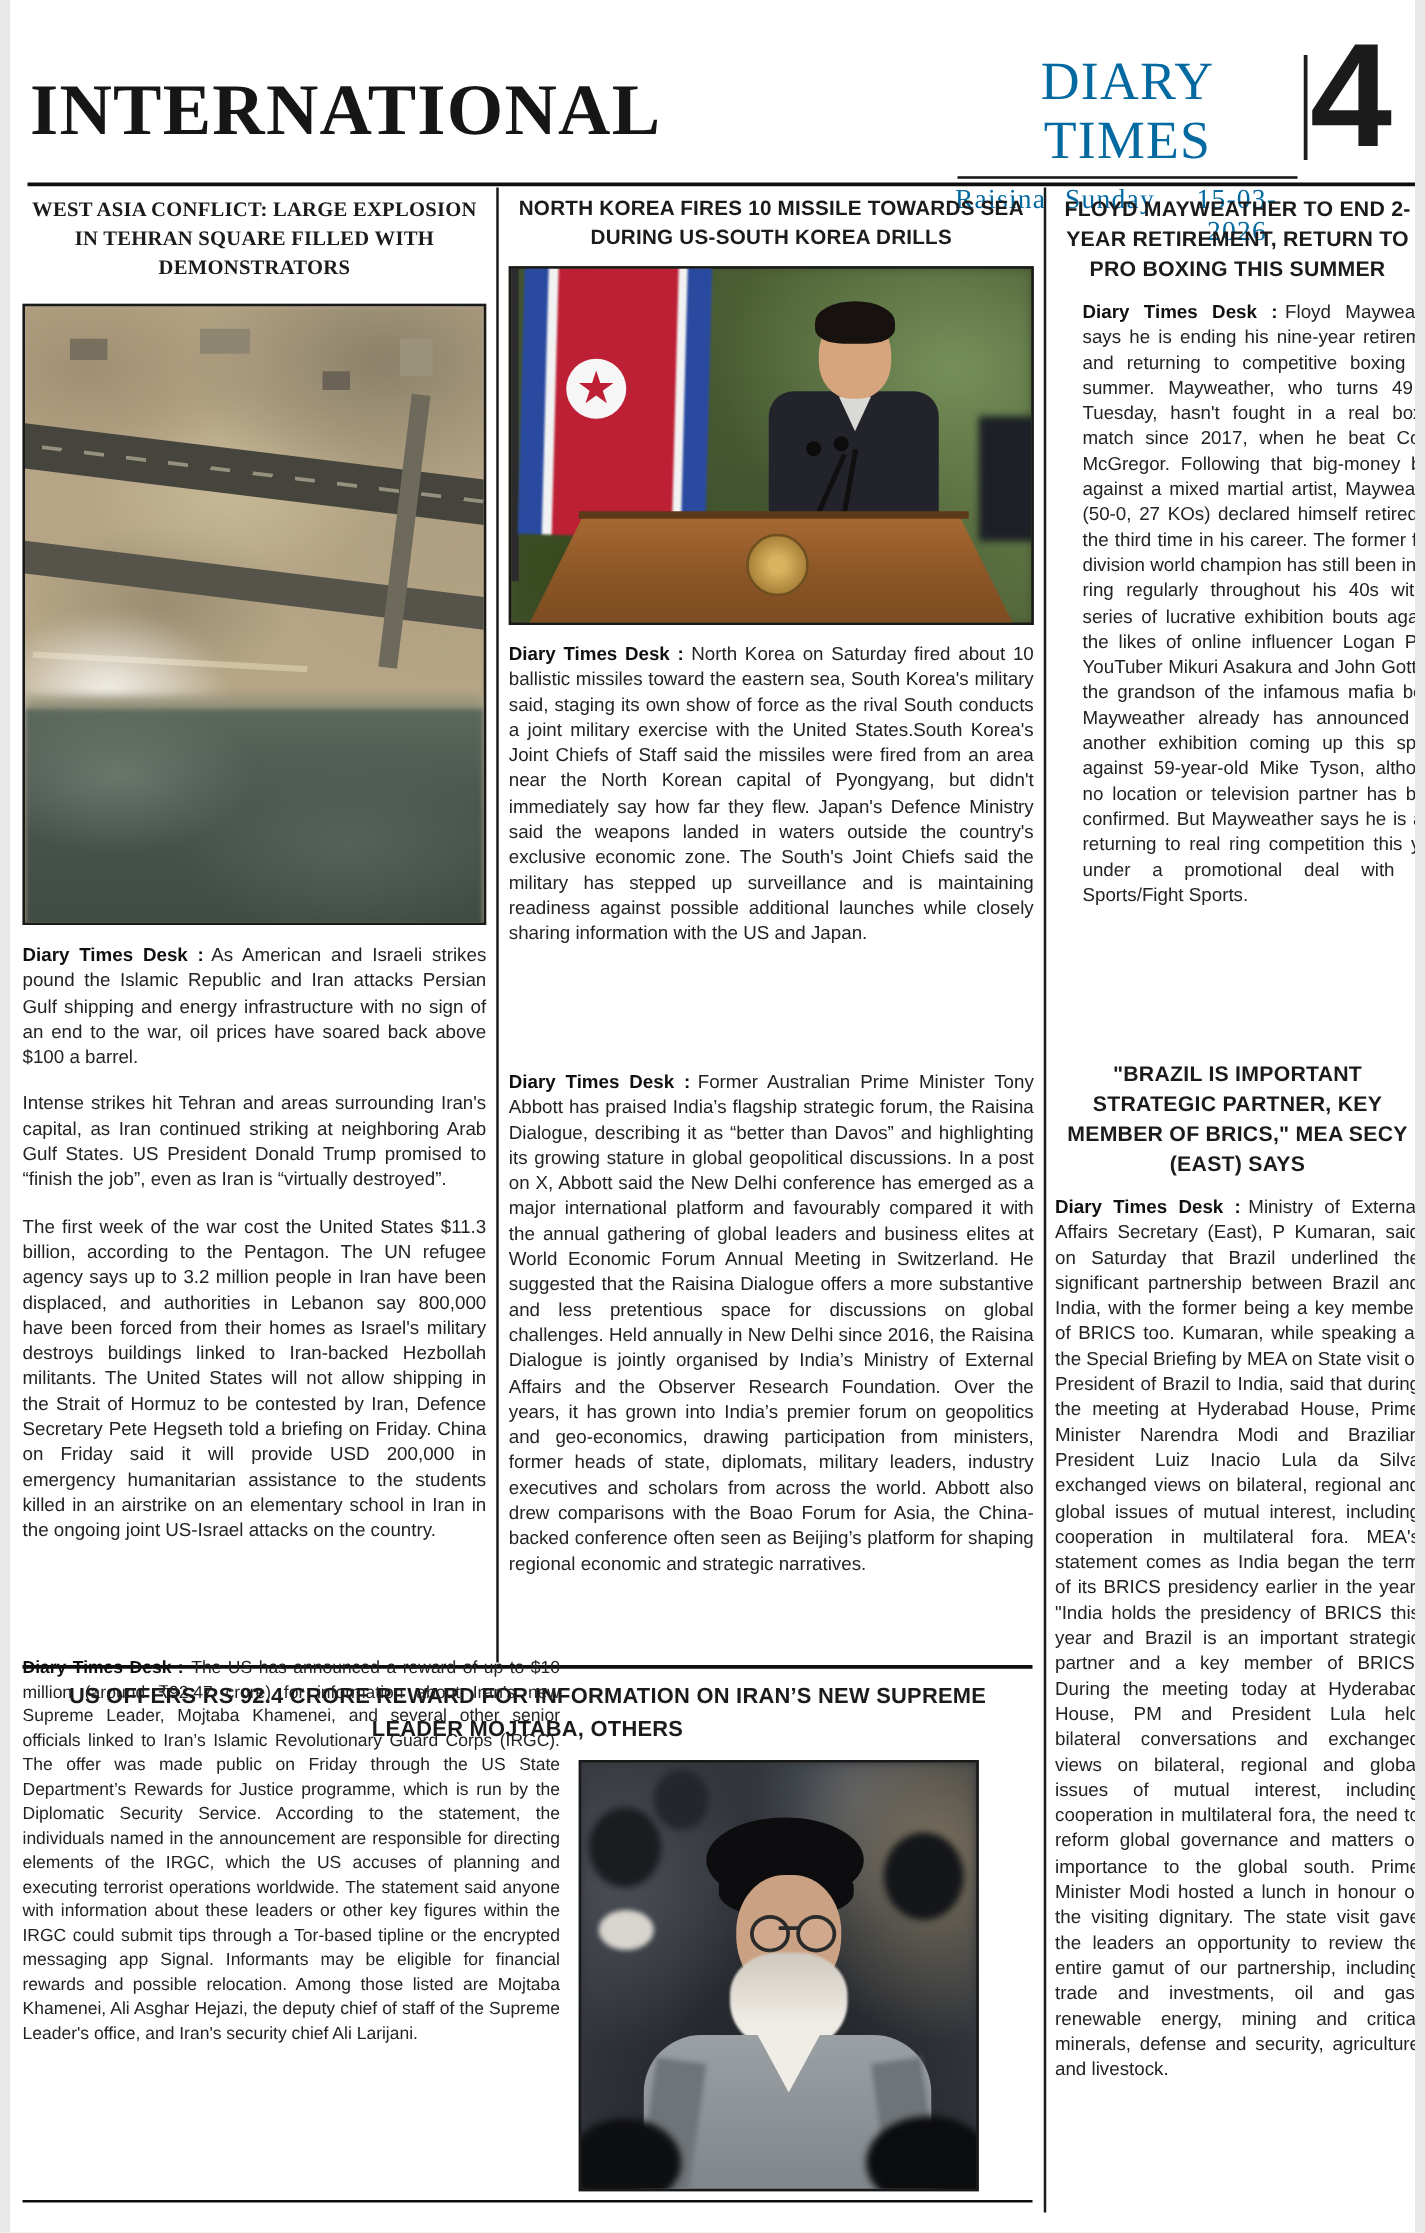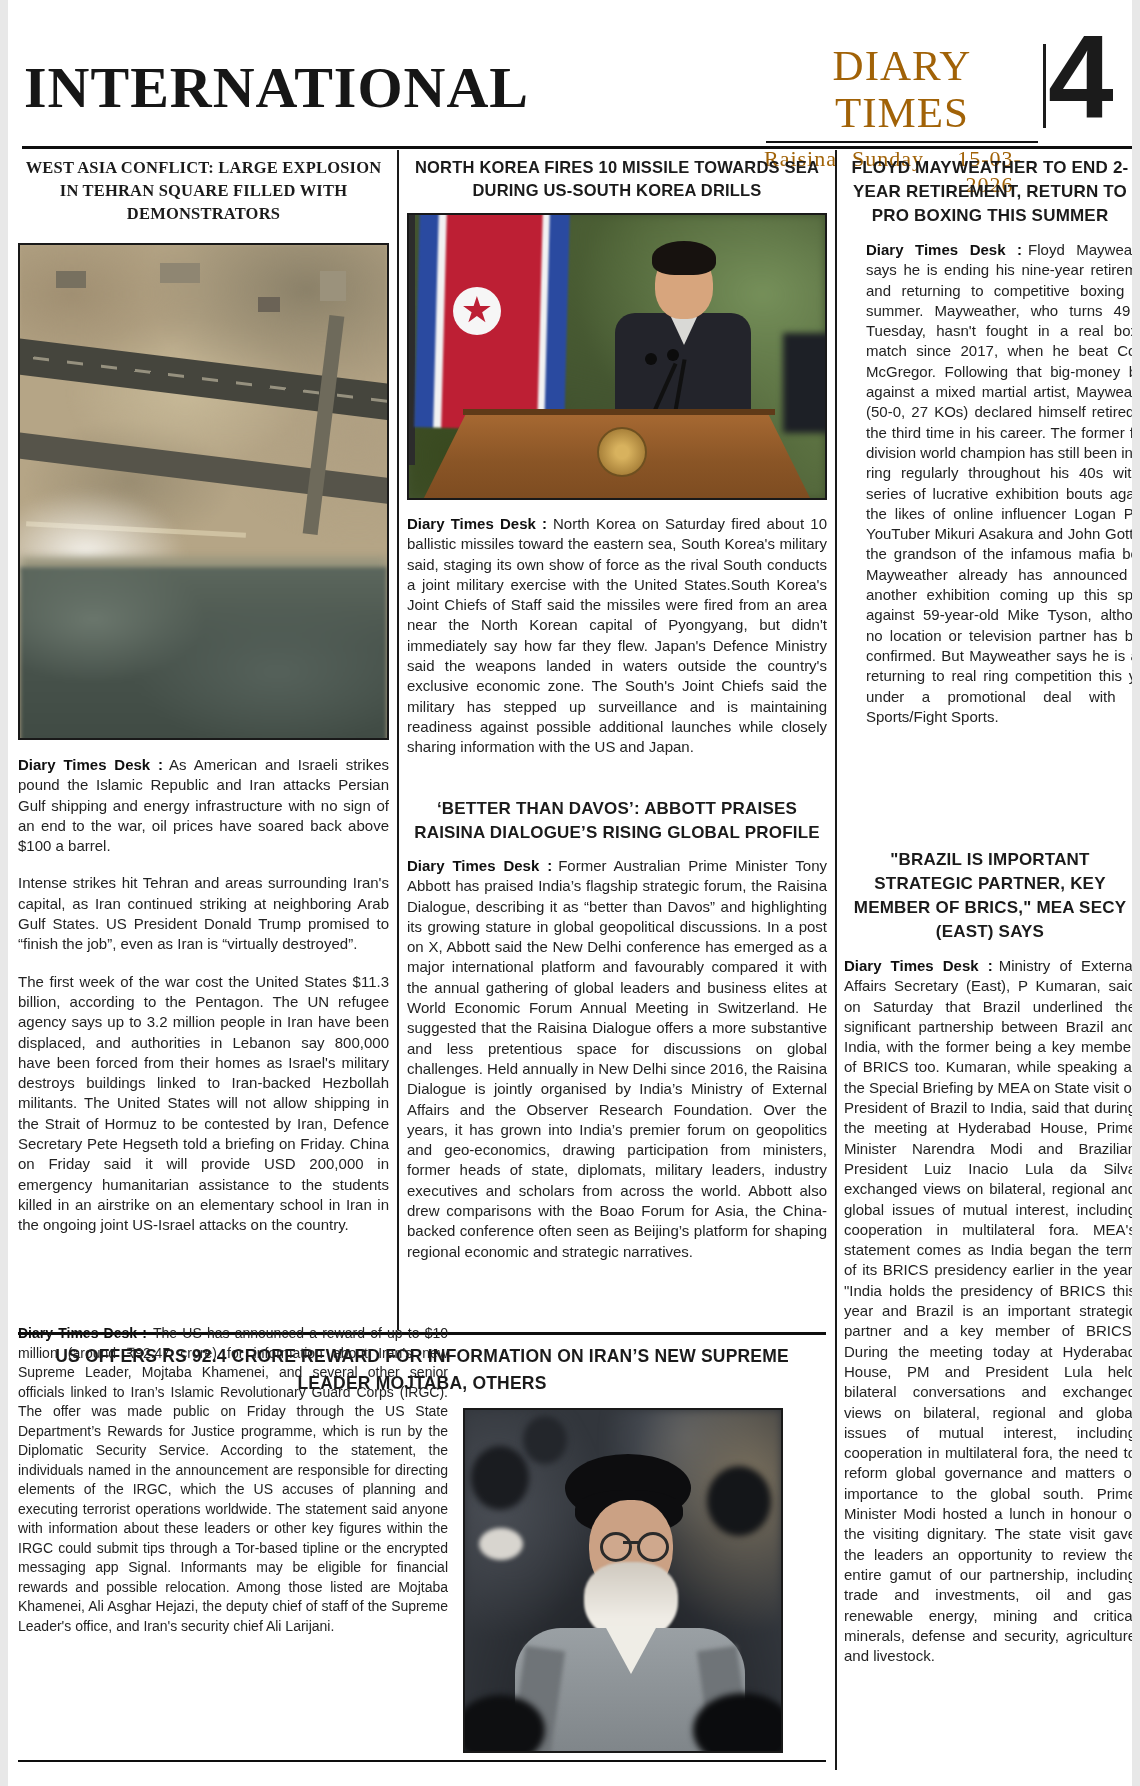--- a/index.html
+++ b/index.html
@@ -5,21 +5,21 @@
   html,body { margin:0; padding:0; background:#e8e8e8; }
   .page { position:relative; width:1124px; height:1786px; background:#ffffff;
           font-family:"Liberation Sans","DejaVu Sans",sans-serif; color:#1d1d1d;
           margin:0 auto; overflow:hidden; }
   .abs { position:absolute; }
 
   
   .section-title { left:16px; top:54px; font-family:"Liberation Serif","DejaVu Serif",serif;
                    font-size:58px; font-weight:600; letter-spacing:1px; color:#161616; }
   .masthead { left:756px; top:42px; width:276px; text-align:center;
-              font-family:"Liberation Serif","DejaVu Serif",serif; color:#a16207; }
+              font-family:"Liberation Serif","DejaVu Serif",serif; color:#0369a1; }
   .masthead-title { font-size:43px; line-height:1.1; letter-spacing:1px; }
   .masthead-rule { height:2.5px; background:#121212; margin:4px 2px 3px; }
   .dateline { font-size:22px; letter-spacing:1px; display:flex; justify-content:center; gap:15px; }
   .mast-vrule { left:1035px; top:44px; width:2.5px; height:84px; background:#1c1c1c; }
   .page-number { left:1040px; top:18px; font-size:118px; font-weight:900; letter-spacing:-3px;
                  color:#1b1b1b; line-height:1; }
   .top-rule { left:14px; top:146px; width:1112px; height:2.5px; background:#0e0e0e; }
 
   
   .vrule { width:2px; background:#1a1a1a; }
@@ -213,21 +213,20 @@
     <div class="shape kim-michead2"></div>
     <div class="shape kim-podium"></div>
     <div class="shape kim-podium-lip"></div>
     <div class="shape kim-emblem"></div>
   </div>
 
   <div class="abs body" style="left:399px; top:514px; width:420px;">
     <p><b class="byline">Diary Times Desk :</b><span>North Korea on Saturday fired about 10 ballistic missiles toward the eastern sea, South Korea's military said, staging its own show of force as the rival South conducts a joint military exercise with the United States.South Korea's Joint Chiefs of Staff said the missiles were fired from an area near the North Korean capital of Pyongyang, but didn't immediately say how far they flew. Japan's Defence Ministry said the weapons landed in waters outside the country's exclusive economic zone. The South's Joint Chiefs said the military has stepped up surveillance and is maintaining readiness against possible additional launches while closely sharing information with the US and Japan.</span></p>
   </div>
 
-  <div class="abs headline hl-md" style="left:399px; top:797px; width:420px;">‘BETTER THAN DAVOS’: ABBOTT PRAISES RAISINA DIALOGUE’S RISING GLOBAL PROFILE</div>
 
   <div class="abs body" style="left:399px; top:856px; width:420px;">
     <p><b class="byline">Diary Times Desk :</b><span>Former Australian Prime Minister Tony Abbott has praised India’s flagship strategic forum, the Raisina Dialogue, describing it as “better than Davos” and highlighting its growing stature in global geopolitical discussions. In a post on X, Abbott said the New Delhi conference has emerged as a major international platform and favourably compared it with the annual gathering of global leaders and business elites at World Economic Forum Annual Meeting in Switzerland. He suggested that the Raisina Dialogue offers a more substantive and less pretentious space for discussions on global challenges. Held annually in New Delhi since 2016, the Raisina Dialogue is jointly organised by India’s Ministry of External Affairs and the Observer Research Foundation. Over the years, it has grown into India’s premier forum on geopolitics and geo-economics, drawing participation from ministers, former heads of state, diplomats, military leaders, industry executives and scholars from across the world. Abbott also drew comparisons with the Boao Forum for Asia, the China-backed conference often seen as Beijing’s platform for shaping regional economic and strategic narratives.</span></p>
   </div>
 
   <div class="abs headline hl-md" style="left:836px; top:156px; width:292px;">FLOYD MAYWEATHER TO END 2-YEAR RETIREMENT, RETURN TO PRO BOXING THIS SUMMER</div>
 
   <div class="abs body" style="left:858px; top:240px; width:292px;">
     <p><b class="byline">Diary Times Desk :</b><span>Floyd Mayweather says he is ending his nine-year retirement and returning to competitive boxing this summer. Mayweather, who turns 49 on Tuesday, hasn't fought in a real boxing match since 2017, when he beat Conor McGregor. Following that big-money bout against a mixed martial artist, Mayweather (50-0, 27 KOs) declared himself retired for the third time in his career. The former five-division world champion has still been in the ring regularly throughout his 40s with a series of lucrative exhibition bouts against the likes of online influencer Logan Paul, YouTuber Mikuri Asakura and John Gotti III, the grandson of the infamous mafia boss. Mayweather already has announced yet another exhibition coming up this spring against 59-year-old Mike Tyson, although no location or television partner has been confirmed. But Mayweather says he is also returning to real ring competition this year under a promotional deal with CSI Sports/Fight Sports.</span></p>
   </div>

